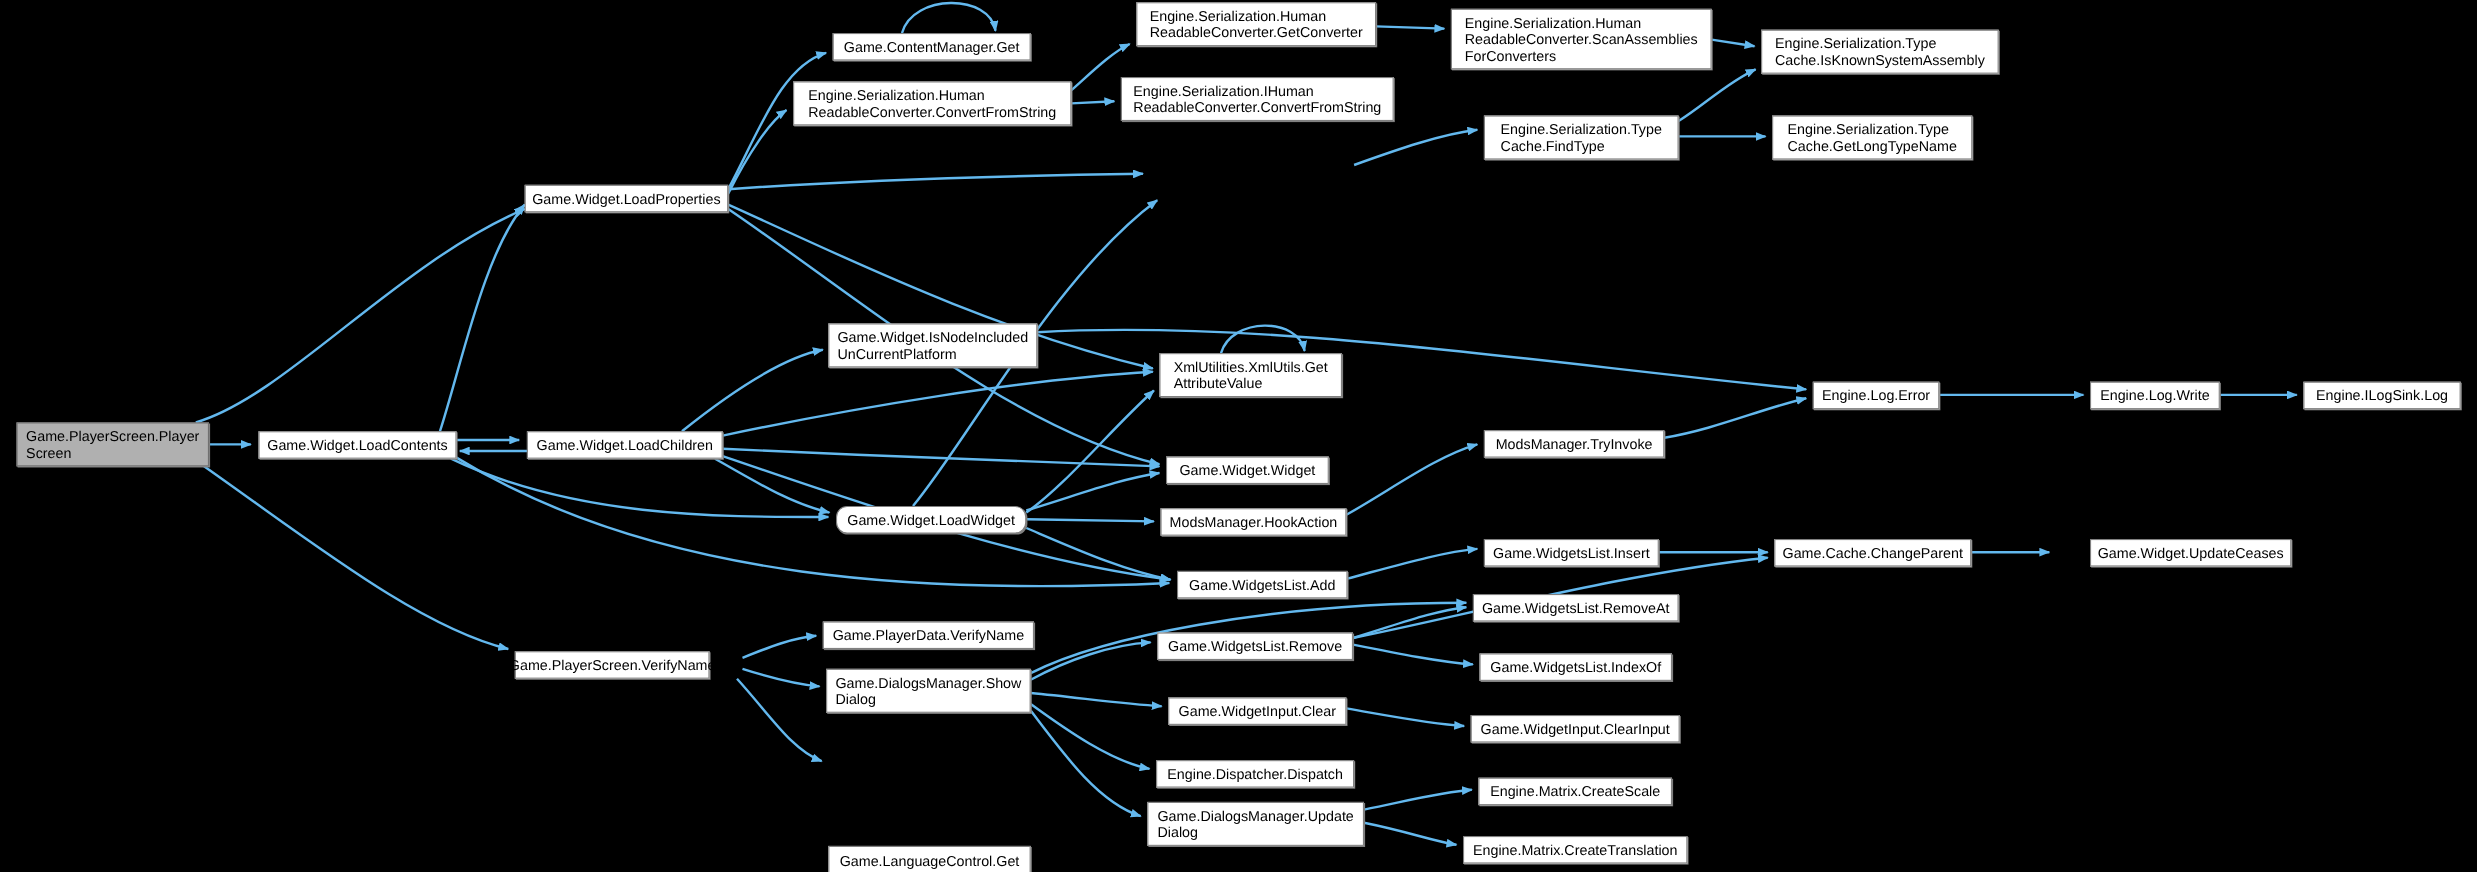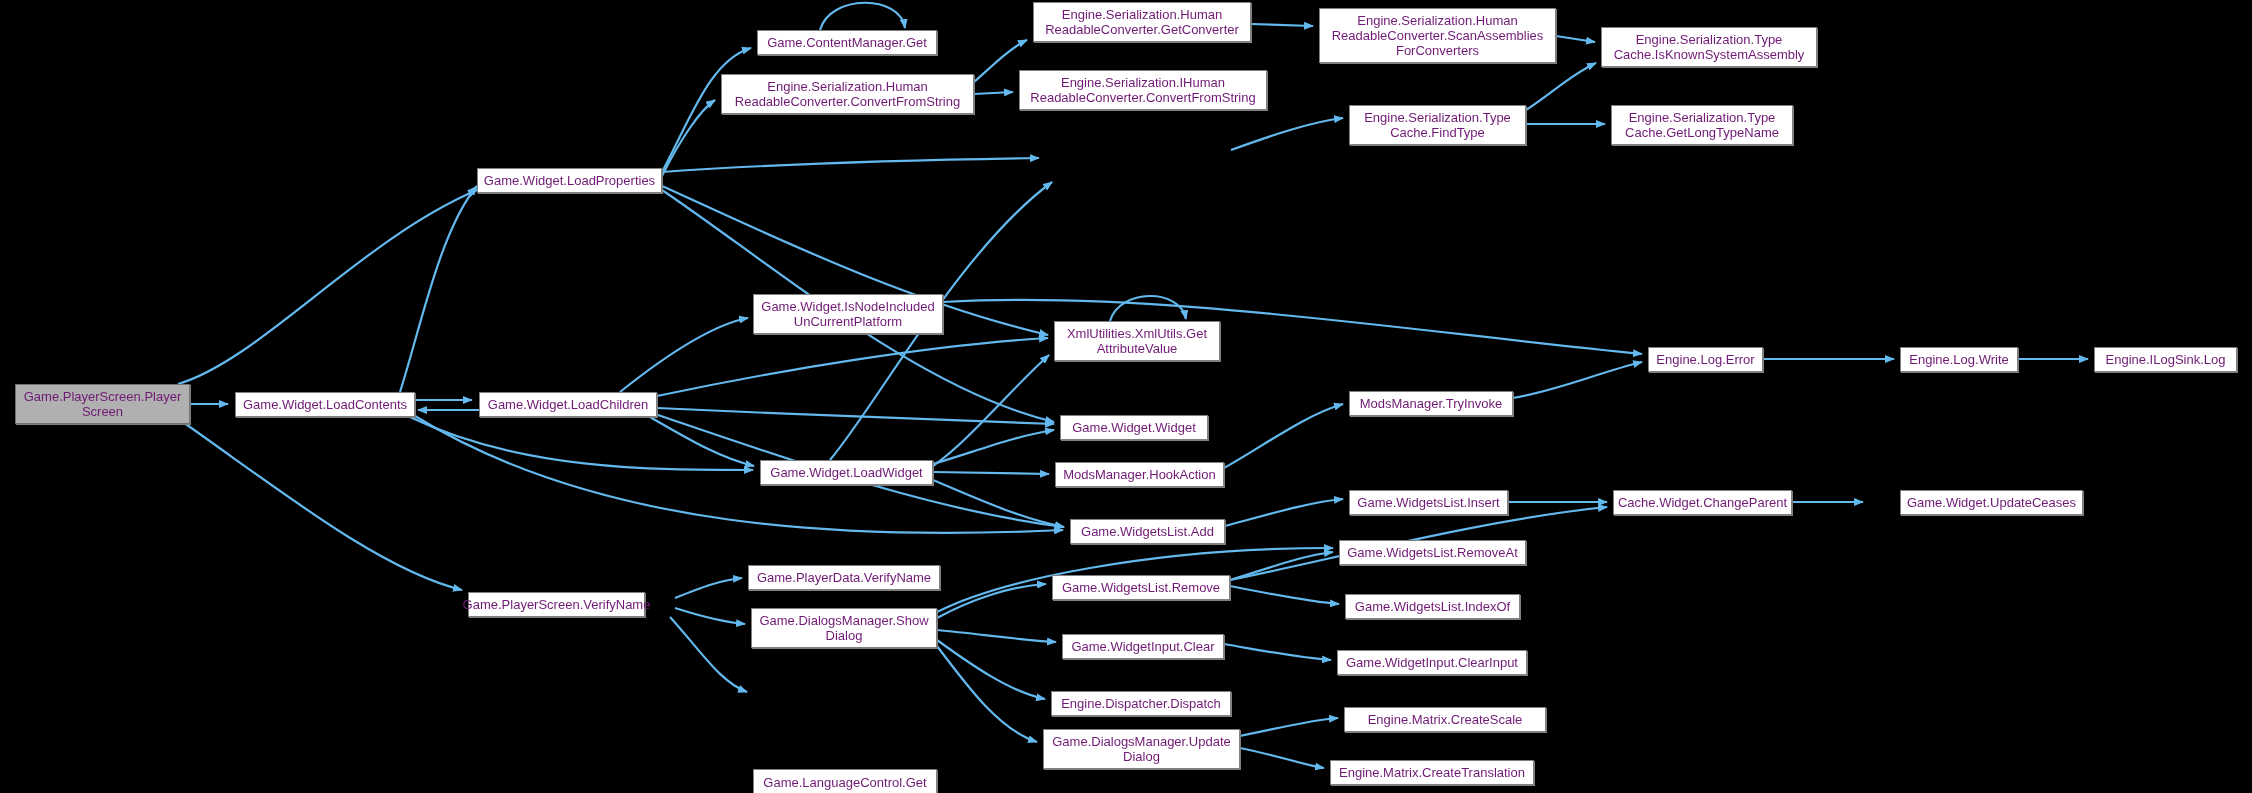--- a/index.html
+++ b/index.html
@@ -22,25 +22,25 @@
     width: 2252px;
     height: 793px;
     pointer-events: none;
   }
   .node {
     position: absolute;
     box-sizing: border-box;
     display: flex;
     align-items: center;
     justify-content: center;
-    text-align: center;
+    text-align: left;
     background: #ffffff;
     border: 1px solid #808080;
     box-shadow: 1px 1px 0 0 #808080;
-    color: #701a75;
+    color: #000000;
     font-size: 13px;
     line-height: 15px;
     letter-spacing: 0px;
     padding: 1px 4px;
     white-space: pre-line;
     z-index: 5;
   }
   .node.root {
     background: #b0b0b0;
     border: 1px solid #707070;
@@ -133,37 +133,37 @@
 Cache.FindType</div>
     <div class="node" style="left: 1611px; top: 105px; width: 182px; height: 40px;">Engine.Serialization.Type
 Cache.GetLongTypeName</div>
     <div class="node" style="left: 753px; top: 294px; width: 190px; height: 40px;">Game.Widget.IsNodeIncluded
 UnCurrentPlatform</div>
     <div class="node" style="left: 1054px; top: 321px; width: 166px; height: 40px;">XmlUtilities.XmlUtils.Get
 AttributeValue</div>
     <div class="node" style="left: 479px; top: 392px; width: 178px; height: 25px;">Game.Widget.LoadChildren</div>
     <div class="node" style="left: 1060px; top: 415px; width: 148px; height: 25px;">Game.Widget.Widget</div>
     <div class="node" style="left: 1349px; top: 391px; width: 164px; height: 25px;">ModsManager.TryInvoke</div>
-    <div class="node" style="left: 760px; top: 460px; width: 173px; height: 25px;">Game.Widget.LoadWidget</div>
+    <div class="node" style="left: 760px; top: 460px; width: 173px; height: 25px; border-radius: 10px;">Game.Widget.LoadWidget</div>
     <div class="node" style="left: 1055px; top: 462px; width: 169px; height: 25px;">ModsManager.HookAction</div>
     <div class="node" style="left: 1070px; top: 519px; width: 155px; height: 25px;">Game.WidgetsList.Add</div>
     <div class="node" style="left: 1349px; top: 490px; width: 159px; height: 25px;">Game.WidgetsList.Insert</div>
-    <div class="node" style="left: 1613px; top: 490px; width: 179px; height: 25px;">Cache.Widget.ChangeParent</div>
+    <div class="node" style="left: 1613px; top: 490px; width: 179px; height: 25px;">Game.Cache.ChangeParent</div>
     <div class="node" style="left: 1869px; top: 490px; width: 183px; height: 25px; margin-left: 31px;">Game.Widget.UpdateCeases</div>
     <div class="node" style="left: 1648px; top: 347px; width: 115px; height: 25px;">Engine.Log.Error</div>
     <div class="node" style="left: 1900px; top: 347px; width: 118px; height: 25px;">Engine.Log.Write</div>
     <div class="node" style="left: 2094px; top: 347px; width: 143px; height: 25px;">Engine.ILogSink.Log</div>
     <div class="node" style="left: 468px; top: 592px; width: 177px; height: 25px;">Game.PlayerScreen.VerifyName</div>
     <div class="node" style="left: 748px; top: 565px; width: 192px; height: 25px;">Game.PlayerData.VerifyName</div>
     <div class="node" style="left: 751px; top: 608px; width: 186px; height: 40px;">Game.DialogsManager.Show
 Dialog</div>
     <div class="node" style="left: 753px; top: 721px; width: 184px; height: 27px; margin-top: 48px;">Game.LanguageControl.Get</div>
     <div class="node" style="left: 1052px; top: 575px; width: 178px; height: 25px;">Game.WidgetsList.Remove</div>
     <div class="node" style="left: 1339px; top: 540px; width: 187px; height: 25px;">Game.WidgetsList.RemoveAt</div>
     <div class="node" style="left: 1345px; top: 594px; width: 175px; height: 25px;">Game.WidgetsList.IndexOf</div>
     <div class="node" style="left: 1062px; top: 634px; width: 162px; height: 25px;">Game.WidgetInput.Clear</div>
     <div class="node" style="left: 1337px; top: 650px; width: 190px; height: 25px;">Game.WidgetInput.ClearInput</div>
     <div class="node" style="left: 1051px; top: 691px; width: 180px; height: 25px;">Engine.Dispatcher.Dispatch</div>
     <div class="node" style="left: 1043px; top: 729px; width: 197px; height: 40px;">Game.DialogsManager.Update
 Dialog</div>
-    <div class="node" style="left: 1344px; top: 707px; width: 202px; height: 25px;">Engine.Matrix.CreateScale</div>
+    <div class="node" style="left: 1344px; top: 707px; width: 176px; height: 25px;">Engine.Matrix.CreateScale</div>
     <div class="node" style="left: 1330px; top: 760px; width: 204px; height: 25px;">Engine.Matrix.CreateTranslation</div>
   </div>
 
 </body></html>

